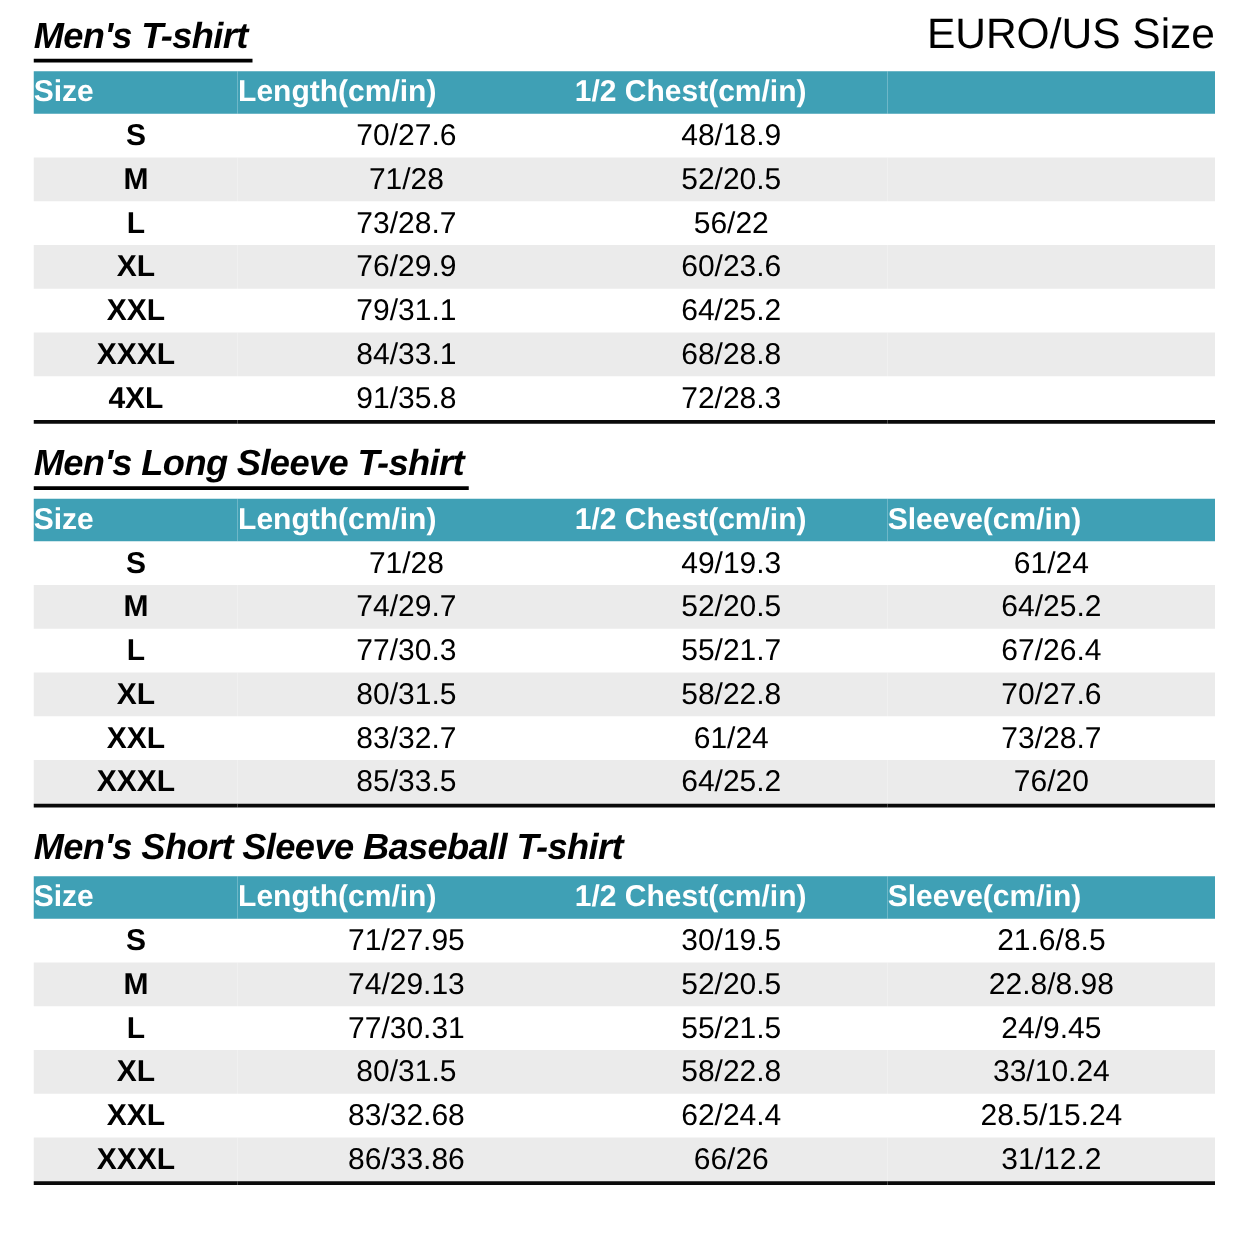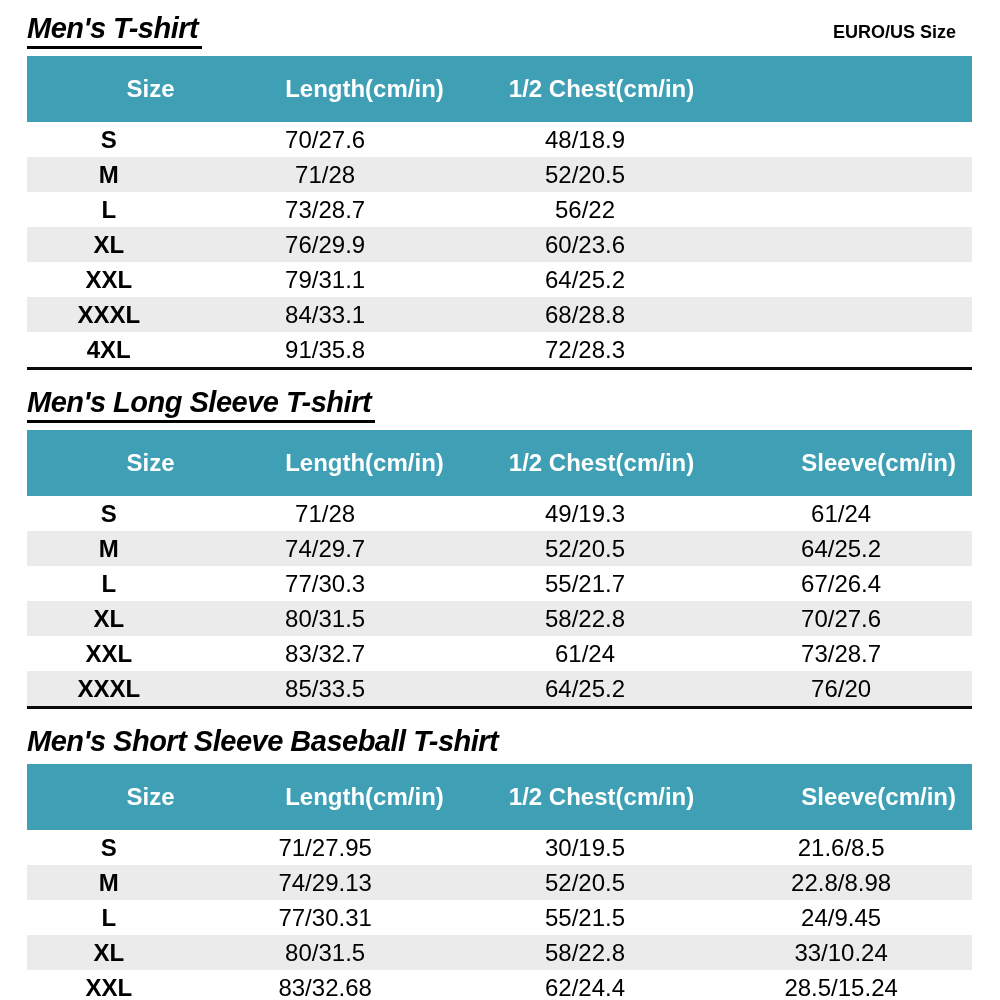--- a/index.html
+++ b/index.html
@@ -14,63 +14,63 @@
     height: 1000px;
     box-sizing: border-box;
     padding: 12px 28px 0 27px;
     background: #ffffff;
     overflow: hidden;
   }
   .title-row {
     display: flex;
     justify-content: space-between;
     align-items: baseline;
-    margin: 0 16px 7px 0;
+    margin: 0 0 7px 0;
   }
   .section { margin-top: 0; }
   .section + .section { margin-top: 16px; }
   .table-title {
     font-size: 29px;
     line-height: 32px;
     font-weight: bold;
     font-style: italic;
     letter-spacing: -0.5px;
     white-space: nowrap;
   }
   .t-underline {
     display: inline-block;
     border-bottom: 3px solid #000000;
     padding-bottom: 2px;
     padding-right: 4px;
   }
   .euro-label {
-    font-size: 18px;
+    font-size: 34px;
     line-height: 30px;
-    font-weight: bold;
+    font-weight: normal;
     font-style: normal;
     white-space: nowrap;
   }
   table.size-table {
     width: 100%;
     border-collapse: collapse;
     table-layout: fixed;
     border-bottom: 3px solid #0a0a0a;
   }
   table.size-table col.c0 { width: 17.3%; }
   table.size-table col.c1 { width: 28.5%; }
   table.size-table col.c2 { width: 26.5%; }
   table.size-table col.c3 { width: 27.7%; }
   table.size-table thead th {
     background: var(--header-bg, #3FA0B5);
     color: var(--header-fg, #ffffff);
     font-size: 24px;
     font-weight: bold;
     height: 34px;
-    padding: 16px;
-    text-align: right;
+    padding: 0;
+    text-align: left;
     white-space: nowrap;
   }
   table.size-table tbody td {
     font-size: 24px;
     height: 35px;
     padding: 0;
     text-align: center;
     white-space: nowrap;
   }
   table.size-table tbody tr:nth-child(even) {

